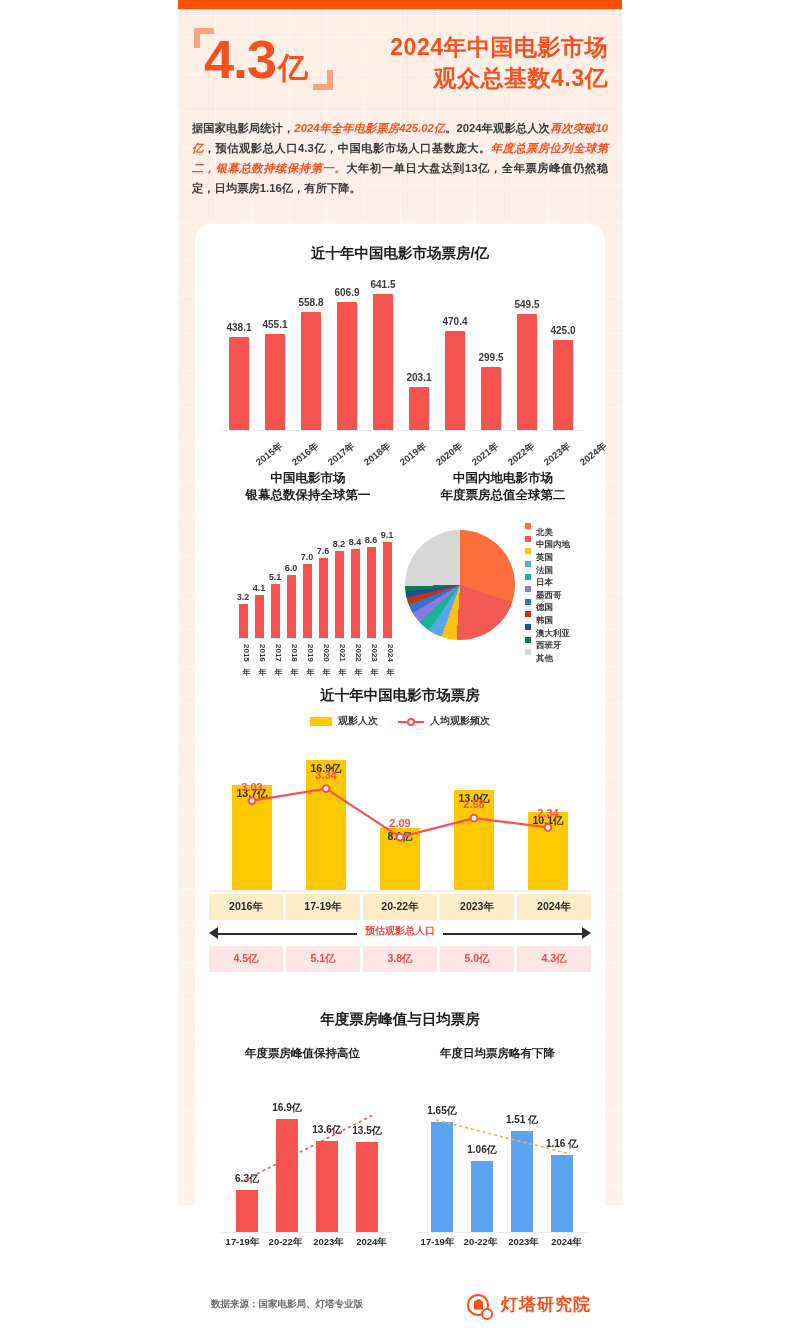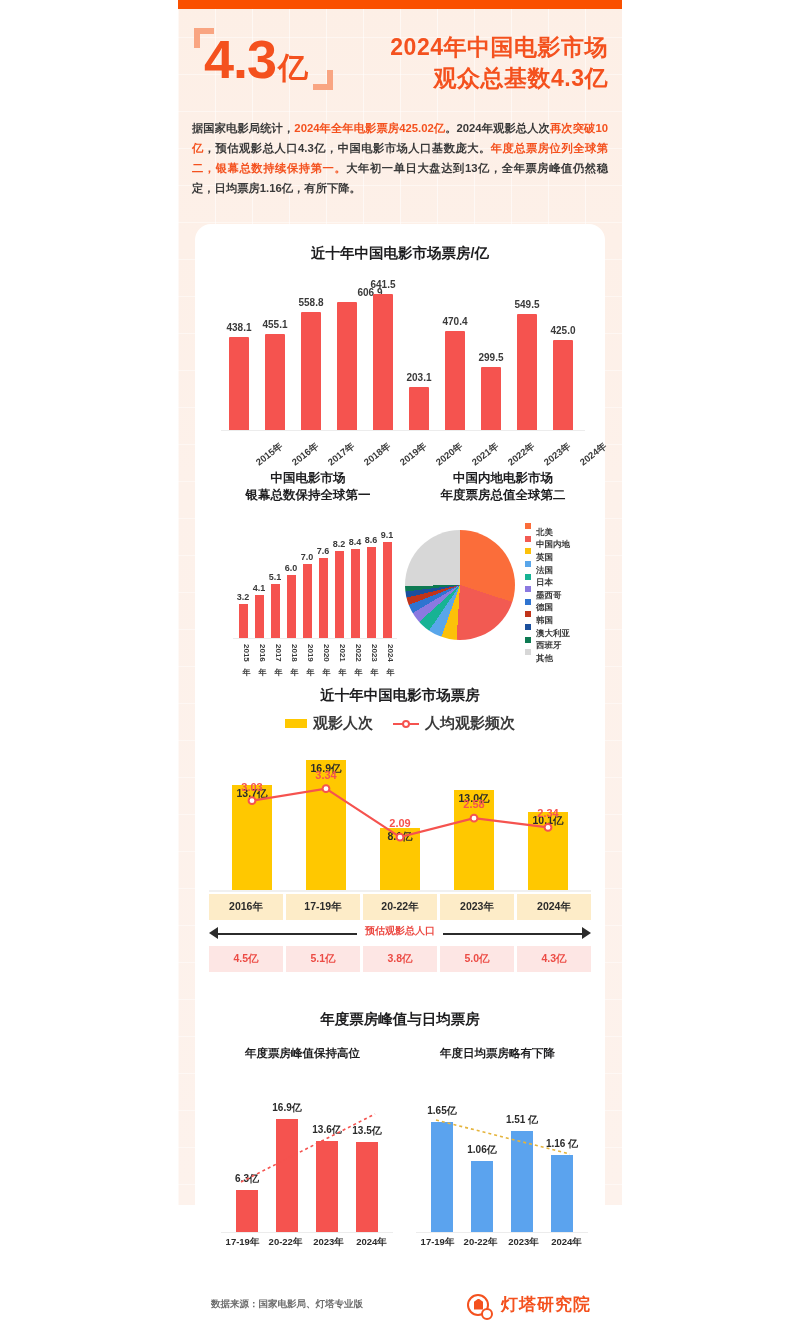--- a/index.html
+++ b/index.html
@@ -46,21 +46,21 @@
     text-align:right; color:#f4511e; font-weight:800; font-size:23px; line-height:31px;
     letter-spacing: .5px;
   }
 
   
   .intro {
     position:absolute; left:14px; top:118px; width:416px;
     font-size:11.3px; line-height:20px; color:#3a3a3a; font-weight:600;
     text-align: justify;
   }
-  .intro .hl { color:#f4511e; }
+  .intro .hl { color:#f4511e;font-style:italic; }
 
   
   .card {
     position:absolute; left:17px; top:224px; width:410px; height:1089px;
     background:#fff; border-radius:16px;
   }
 
   .sec-title { text-align:center; font-weight:800; color:#1d1d1f; }
 
   
@@ -101,21 +101,21 @@
   .pie { width:110px; height:110px; border-radius:50%; }
   .legend { position:absolute; left:122px; top:50px; width:78px; }
   .leg-item { display:flex; align-items:center; height:12.6px; }
   .leg-sw { width:6px; height:6px; margin-right:5px; flex:none; }
   .leg-txt { font-size:8.5px; font-weight:700; color:#3a3a3a; white-space:nowrap;margin-top:13px; }
 
   
   .c4 { position:absolute; left:0; top:462px; width:410px; height:300px; }
   .c4 .sec-title { font-size:14.5px; }
   .c4-legend { position:absolute; left:0; top:28px; width:410px; display:flex; justify-content:center; align-items:center; gap:20px; }
-  .lg { display:flex; align-items:center; gap:6px; font-size:15px; font-weight:700; color:#3a3a3a; }
+  .lg { display:flex; align-items:center; gap:6px; font-size:10px; font-weight:700; color:#3a3a3a; }
   .lg-bar { width:22px; height:9px; background:#ffc800; }
   .lg-line { position:relative; width:26px; height:9px; }
   .lg-line::before { content:""; position:absolute; top:4px; left:0; width:26px; height:2px; background:#f5534f; }
   .lg-line::after { content:""; position:absolute; top:1px; left:9px; width:8px; height:8px; border-radius:50%; background:#fff; border:2px solid #f5534f; box-sizing:border-box; }
 
   .c4-plot { position:absolute; left:20px; top:54px; width:370px; height:150px; }
   .c4-axis { position:absolute; left:14px; top:204px; width:382px; height:2px; background:#f0f0f0; }
   .c4col { position:absolute; bottom:0; width:40px; }
   .c4col .bar { width:40px; background:#ffc800; }
   .c4col .inval { position:absolute; left:50%; transform:translateX(-50%); font-size:10.5px; font-weight:800; color:#2b2b2b; white-space:nowrap; }
@@ -211,21 +211,21 @@
             <div class="bar-col" style="left: 44px;">
               <div class="bar" style="height: 96.2211px;"></div>
               <div class="val" style="bottom: 100.221px;">455.1</div>
             </div>
             <div class="bar-col" style="left: 80px;">
               <div class="bar" style="height: 118.146px;"></div>
               <div class="val" style="bottom: 122.146px;">558.8</div>
             </div>
             <div class="bar-col" style="left: 116px;">
               <div class="bar" style="height: 128.316px;"></div>
-              <div class="val" style="bottom: 132.316px; margin-left: 23px;">606.9</div>
+              <div class="val" style="bottom: 132.316px;">606.9</div>
             </div>
             <div class="bar-col" style="left: 152px;">
               <div class="bar" style="height: 135.631px;"></div>
               <div class="val" style="bottom: 139.631px;">641.5</div>
             </div>
             <div class="bar-col" style="left: 188px;">
               <div class="bar" style="height: 42.9411px;"></div>
               <div class="val" style="bottom: 46.9411px;">203.1</div>
             </div>
             <div class="bar-col" style="left: 224px;">

